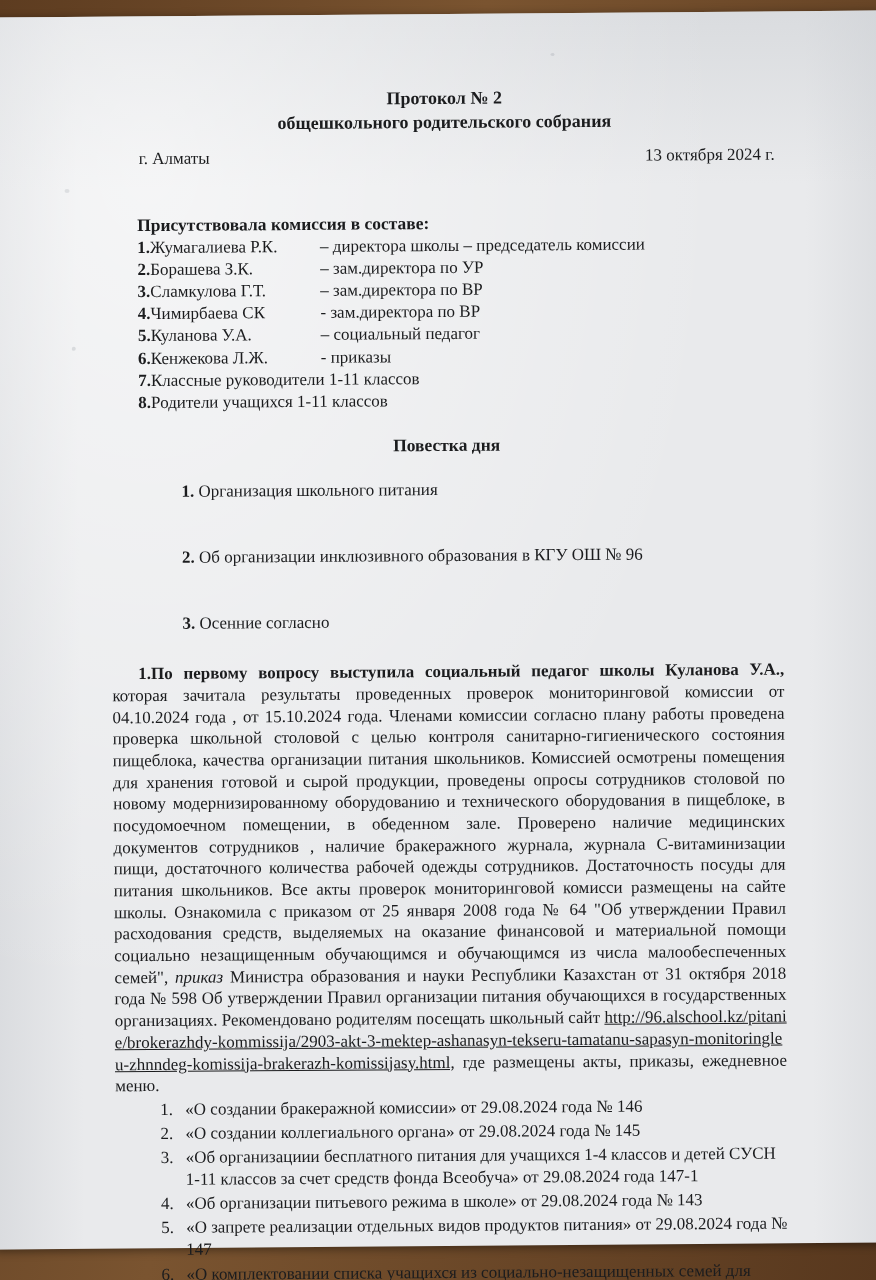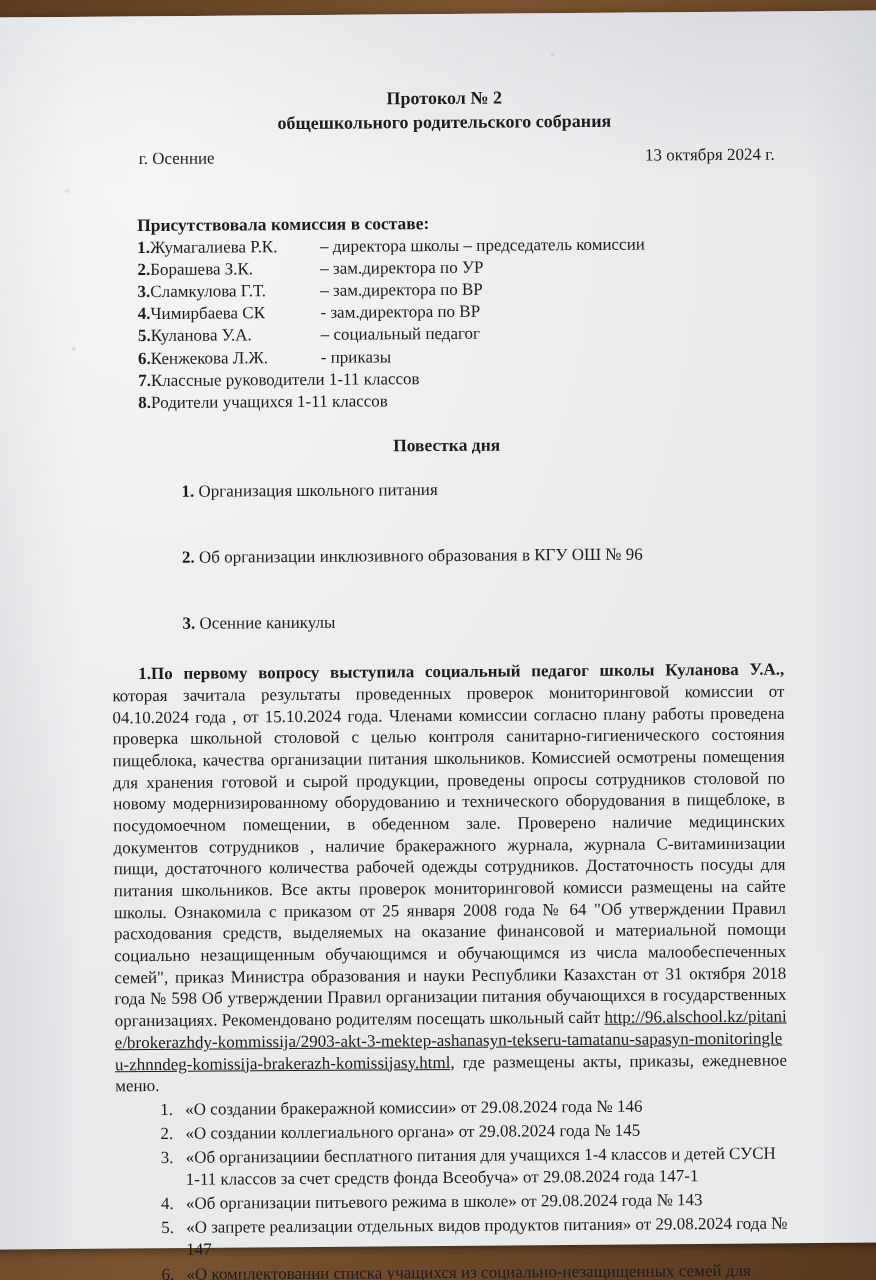--- a/index.html
+++ b/index.html
@@ -98,21 +98,21 @@
 
   .body-par {
     text-align: justify;
     text-justify: inter-word;
     font-size: 17px;
     line-height: 1.275;
     margin-top: 6px;
     hyphens: none;
   }
   .body-par .lead { font-weight: bold; }
-  .body-par .ital { }
+  .body-par .ital { font-style: italic; }
   .link {
     text-decoration: underline;
     color: #1b1c1e;
     word-break: break-all;
   }
 
   ol.orders {
     margin: 2px 0 0 0;
     padding-left: 62px;
     font-size: 17px;
@@ -138,21 +138,21 @@
 
   <div class="content">
     <div class="inner">
 
       <div class="title-block">
         <div>Протокол № 2</div>
         <div class="title-line2">общешкольного родительского собрания</div>
       </div>
 
       <div class="placedate">
-        <span>г. Осенние</span>
+        <span>г. Алматы</span>
         <span>13 октября 2024 г.</span>
       </div>
 
       <div class="gap-lg"></div>
 
       <div class="sec-head">Присутствовала комиссия в составе:</div>
       <div class="roster">
         <div class="roster-row">
           <span class="roster-num">1.</span>
           <span class="roster-name">Жумагалиева Р.К.</span>
@@ -197,21 +197,21 @@
 
       <div class="center-head">Повестка дня</div>
       <div class="agenda">
         <div class="agenda-item">
           <span class="agenda-num">1.</span><span> Организация школьного питания</span>
         </div>
         <div class="agenda-item">
           <span class="agenda-num">2.</span><span> Об организации инклюзивного образования в КГУ ОШ № 96</span>
         </div>
         <div class="agenda-item">
-          <span class="agenda-num">3.</span><span> Осенние каникулы</span>
+          <span class="agenda-num">3.</span><span> Осенние согласно</span>
         </div>
       </div>
 
       <div class="body-par">
         <span style="display:inline-block;width:26px"></span><span class="lead">1.По первому вопросу выступила социальный педагог школы Куланова У.А.,</span><span> которая зачитала результаты проведенных проверок мониторинговой комиссии от 04.10.2024 года , от 15.10.2024 года. Членами комиссии согласно плану работы проведена проверка школьной столовой с целью контроля санитарно-гигиенического состояния пищеблока, качества организации питания школьников. Комиссией осмотрены помещения для хранения готовой и сырой продукции, проведены опросы сотрудников столовой по новому модернизированному оборудованию и технического оборудования в пищеблоке, в посудомоечном помещении, в обеденном зале. Проверено наличие медицинских документов сотрудников , наличие бракеражного журнала, журнала С-витаминизации пищи, достаточного количества рабочей одежды сотрудников. Достаточность посуды для питания школьников. Все акты проверок мониторинговой комисси размещены на сайте школы. Ознакомила с приказом от 25 января 2008 года № 64 "Об утверждении Правил расходования средств, выделяемых на оказание финансовой и материальной помощи социально незащищенным обучающимся и обучающимся из числа малообеспеченных семей", </span><span class="ital">приказ</span><span> Министра образования и науки Республики Казахстан от 31 октября 2018 года № 598 Об утверждении Правил организации питания обучающихся в государственных организациях. Рекомендовано родителям посещать школьный сайт </span><span class="link">http://96.alschool.kz/pitanie/brokerazhdy-kommissija/2903-akt-3-mektep-ashanasyn-tekseru-tamatanu-sapasyn-monitoringleu-zhnndeg-komissija-brakerazh-komissijasy.html,</span><span> где размещены акты, приказы, ежедневное меню.</span>
       </div>
 
       <ol class="orders">
         <li>«О создании бракеражной комиссии» от 29.08.2024 года № 146</li>
         <li>«О создании коллегиального органа» от 29.08.2024 года № 145</li>

